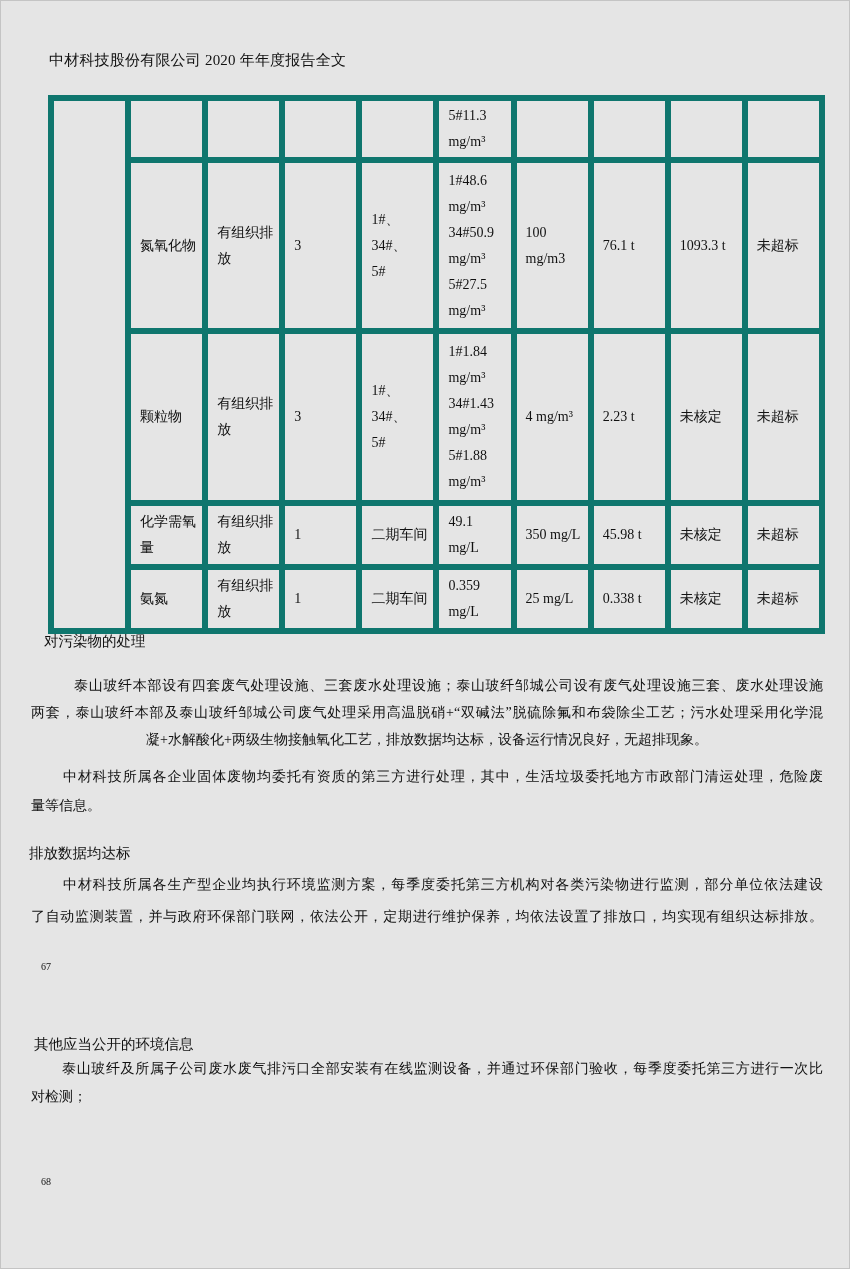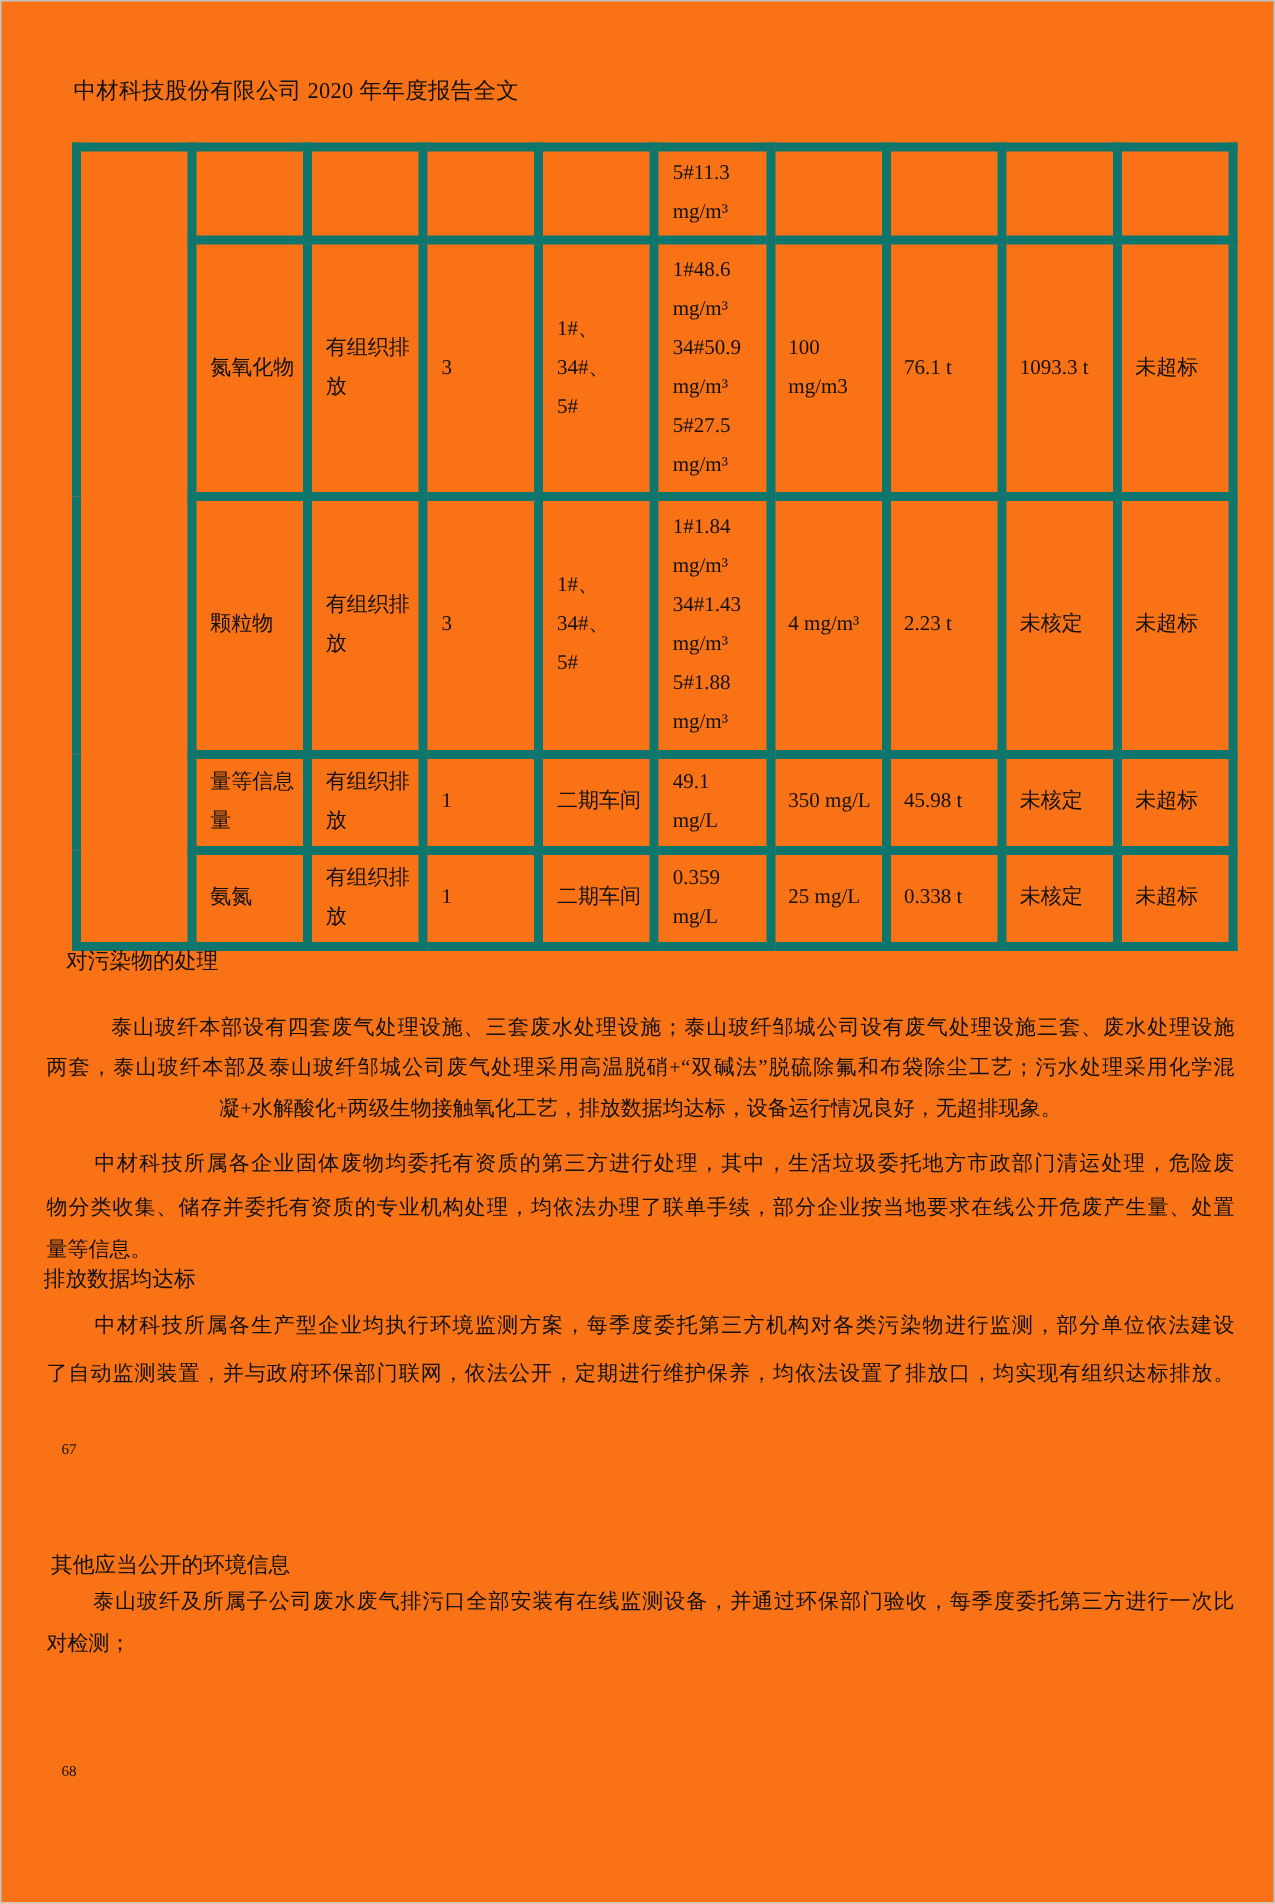--- a/index.html
+++ b/index.html
@@ -1,19 +1,19 @@
 <!DOCTYPE html>
 <html><head>
 <meta charset="utf-8">
 <style>
   html,body{margin:0;padding:0;background:#ffffff;}
   #page{
     position:relative;
     width:850px;height:1269px;
-    background:#f97316;
+    background:#e5e5e5;
     box-sizing:border-box;
     border:1px solid #c4c4c4;
     font-family:"Liberation Serif","DejaVu Serif",serif;
     color:#111111;
     overflow:hidden;
   }
   .abs{position:absolute;}
   #doc-header{left:48px;top:50px;font-size:15px;letter-spacing:0.2px;white-space:nowrap;}
 
   
@@ -115,21 +115,21 @@
 34#1.43
 mg/m³
 5#1.88
 mg/m³</td>
       <td>4 mg/m³</td>
       <td>2.23 t</td>
       <td>未核定</td>
       <td>未超标</td>
     </tr>
     <tr class="r3">
-      <td>量等信息
+      <td>化学需氧
 量</td>
       <td>有组织排
 放</td>
       <td>1</td>
       <td>二期车间</td>
       <td>49.1
 mg/L</td>
       <td>350 mg/L</td>
       <td>45.98 t</td>
       <td>未核定</td>
@@ -154,21 +154,20 @@
   <div class="abs heading" style="left:43px;top:632px;">对污染物的处理</div>
 
   <div class="abs para p1" style="top:671px;">
     <div class="ln just indent-lg">泰山玻纤本部设有四套废气处理设施、三套废水处理设施；泰山玻纤邹城公司设有废气处理设施三套、废水处理设施</div>
     <div class="ln just">两套，泰山玻纤本部及泰山玻纤邹城公司废气处理采用高温脱硝+“双碱法”脱硫除氟和布袋除尘工艺；污水处理采用化学混</div>
     <div class="ln" style="text-align:center;">凝+水解酸化+两级生物接触氧化工艺，排放数据均达标，设备运行情况良好，无超排现象。</div>
   </div>
 
   <div class="abs para p2" style="top:762px;">
     <div class="ln just indent">中材科技所属各企业固体废物均委托有资质的第三方进行处理，其中，生活垃圾委托地方市政部门清运处理，危险废</div>
-    <div class="ln just">物分类收集、储存并委托有资质的专业机构处理，均依法办理了联单手续，部分企业按当地要求在线公开危废产生量、处置</div>
     <div class="ln" style="text-align:left;">量等信息。</div>
   </div>
 
   <div class="abs heading" style="left:28px;top:844px;">排放数据均达标</div>
 
   <div class="abs para p3" style="top:868px;">
     <div class="ln just indent">中材科技所属各生产型企业均执行环境监测方案，每季度委托第三方机构对各类污染物进行监测，部分单位依法建设</div>
     <div class="ln just">了自动监测装置，并与政府环保部门联网，依法公开，定期进行维护保养，均依法设置了排放口，均实现有组织达标排放。</div>
   </div>
 

